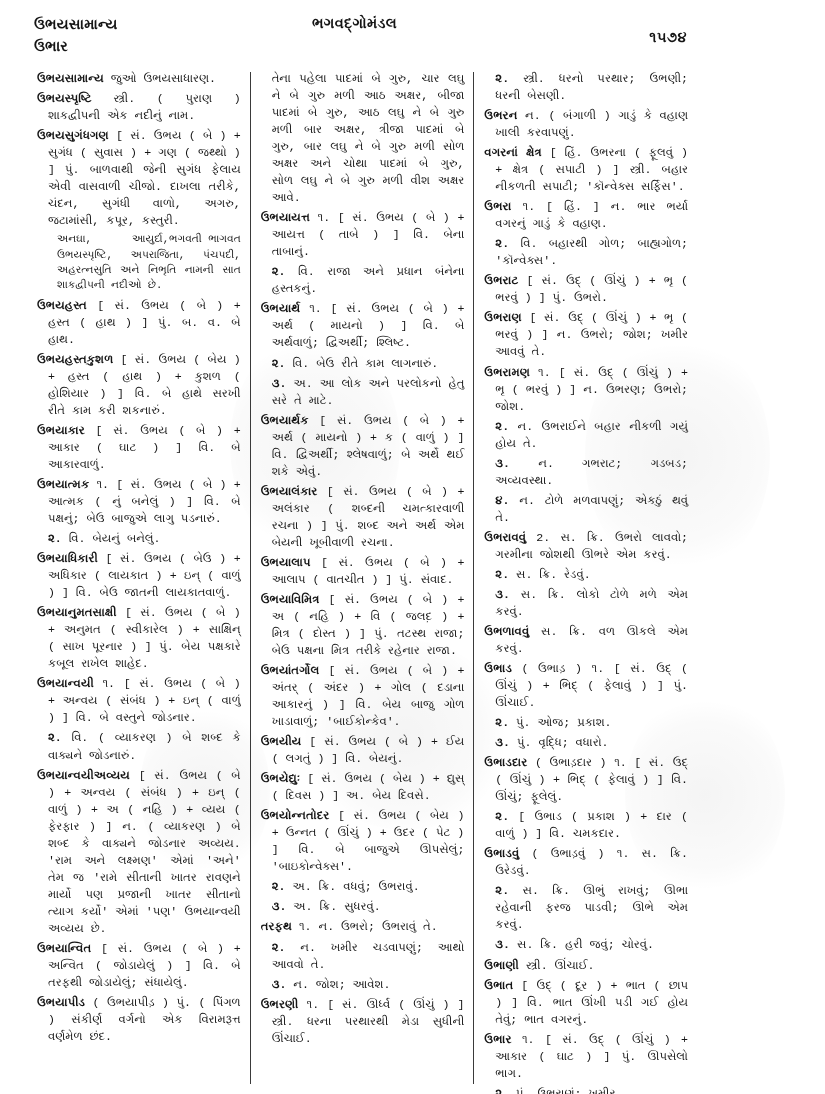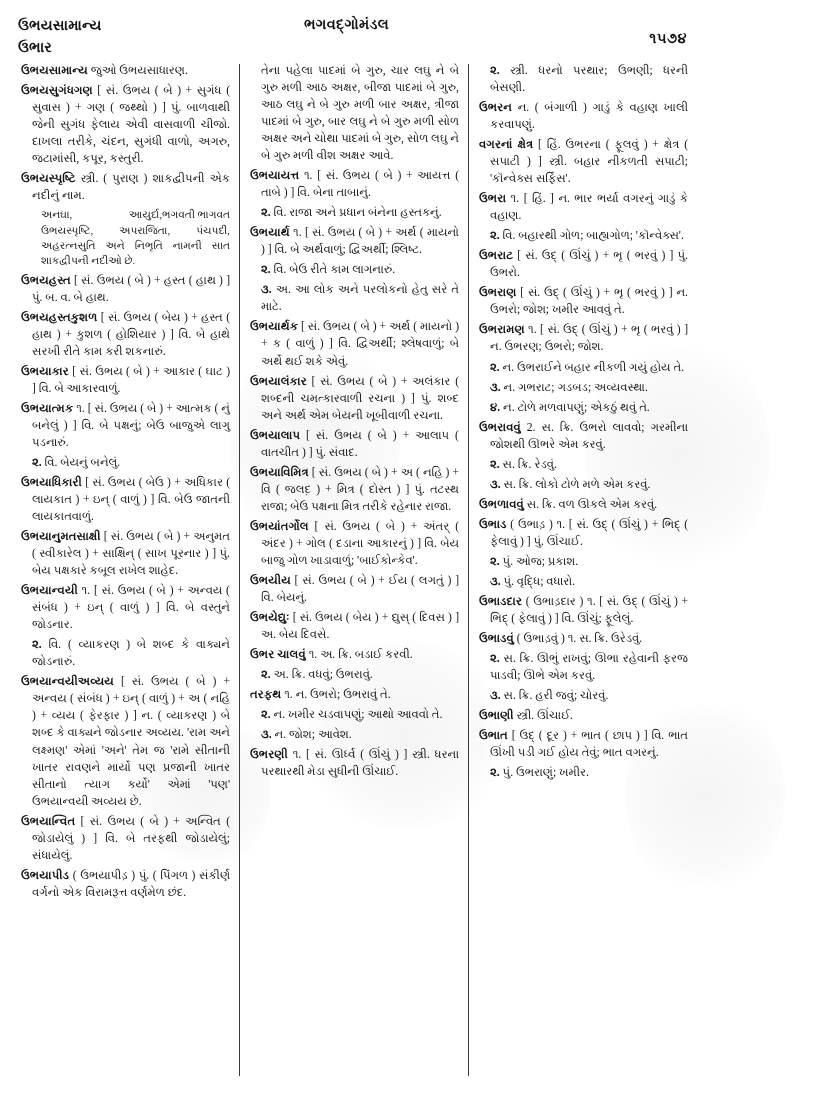--- a/index.html
+++ b/index.html
@@ -29,22 +29,23 @@
   .wm-b { left: 585px; top: 330px; width: 185px; height: 250px; }
   .wm-c { left: 300px; top: 640px; width: 210px; height: 190px; }
   .wm-d { left: 625px; top: 690px; width: 160px; height: 210px; }
   .wm-e { left: 140px; top: 700px; width: 130px; height: 180px; }
 
   .page {
     position: relative;
     width: 709px;
     height: 1094px;
     box-sizing: border-box;
-    padding: 14px 12px 8px 12px;
+    padding: 14px 12px 8px 28px;
     z-index: 1;
+    font-family: Liberation Mono, monospace;
   }
 
   
   .running-head {
     position: relative;
     height: 46px;
     font-weight: bold;
     font-size: 14.5px;
   }
   .head-left {
@@ -66,21 +67,21 @@
     position: absolute;
     right: 10px;
     top: 16px;
     letter-spacing: .5px;
   }
 
   
   .columns {
     display: flex;
     height: 1020px;
-    margin-top: 2px;
+    margin-top: 10px;
   }
   .column {
     flex: 1 1 0;
     position: relative;
     padding: 0 9px;
     box-sizing: border-box;
     font-size: 11.6px;
     line-height: 1.47;
   }
   .col-rule {
@@ -139,22 +140,22 @@
       <div>ઉભયસામાન્ય</div>
       <div>ઉભાર</div>
     </div>
     <div class="head-center">ભગવદ્ગોમંડલ</div>
     <div class="head-right">૧૫૭૪</div>
   </div>
 
   <div class="columns">
     <div class="column" id="col-1">
         <p class="entry"><span class="hw">ઉભયસામાન્ય</span><span> જુઓ ઉભયસાધારણ.</span></p>
+        <p class="entry"><span class="hw">ઉભયસ્પૃષ્ટિ</span><span> સ્ત્રી. ( પુરાણ ) શાકદ્વીપની એક નદીનું નામ.</span></p>
         <p class="entry"><span class="hw">ઉભયસુગંધગણ</span><span> [ સં. ઉભય ( બે ) + સુગંધ ( સુવાસ ) + ગણ ( જથ્થો ) ] પું. બાળવાથી જેની સુગંધ ફેલાય એવી વાસવાળી ચીજો. દાખલા તરીકે, ચંદન, સુગંધી વાળો, અગરુ, જટામાંસી, કપૂર, કસ્તુરી.</span></p>
-        <p class="entry"><span class="hw">ઉભયસ્પૃષ્ટિ</span><span> સ્ત્રી. ( પુરાણ ) શાકદ્વીપની એક નદીનું નામ.</span></p>
         <p class="quote-block"><span class="src">ભગવતી ભાગવત</span><span>અનઘા, આયુર્દા, ઉભયસ્પૃષ્ટિ, અપરાજિતા, પંચપદી, અહરત્નસુતિ અને નિભૃતિ નામની સાત શાકદ્વીપની નદીઓ છે.</span></p>
         <p class="entry"><span class="hw">ઉભયહસ્ત</span><span> [ સં. ઉભય ( બે ) + હસ્ત ( હાથ ) ] પું. બ. વ. બે હાથ.</span></p>
         <p class="entry"><span class="hw">ઉભયહસ્તકુશળ</span><span> [ સં. ઉભય ( બેય ) + હસ્ત ( હાથ ) + કુશળ ( હોશિયાર ) ] વિ. બે હાથે સરખી રીતે કામ કરી શકનારું.</span></p>
         <p class="entry"><span class="hw">ઉભયાકાર</span><span> [ સં. ઉભય ( બે ) + આકાર ( ઘાટ ) ] વિ. બે આકારવાળું.</span></p>
         <p class="entry"><span class="hw">ઉભયાત્મક</span><span> ૧. [ સં. ઉભય ( બે ) + આત્મક ( નું બનેલું ) ] વિ. બે પક્ષનું; બેઉ બાજુએ લાગુ પડનારું.</span></p>
         <p class="sense"><span class="num">૨.</span><span> વિ. બેયનું બનેલું.</span></p>
         <p class="entry"><span class="hw">ઉભયાધિકારી</span><span> [ સં. ઉભય ( બેઉ ) + અધિકાર ( લાયકાત ) + ઇન્ ( વાળું ) ] વિ. બેઉ જાતની લાયકાતવાળું.</span></p>
         <p class="entry"><span class="hw">ઉભયાનુમતસાક્ષી</span><span> [ સં. ઉભય ( બે ) + અનુમત ( સ્વીકારેલ ) + સાક્ષિન્ ( સાખ પૂરનાર ) ] પું. બેય પક્ષકારે કબૂલ રાખેલ શાહેદ.</span></p>
         <p class="entry"><span class="hw">ઉભયાન્વયી</span><span> ૧. [ સં. ઉભય ( બે ) + અન્વય ( સંબંધ ) + ઇન્ ( વાળું ) ] વિ. બે વસ્તુને જોડનાર.</span></p>
         <p class="sense"><span class="num">૨.</span><span> વિ. ( વ્યાકરણ ) બે શબ્દ કે વાક્યને જોડનારું.</span></p>
@@ -170,22 +171,23 @@
         <p class="entry"><span class="hw">ઉભયાર્થ</span><span> ૧. [ સં. ઉભય ( બે ) + અર્થ ( માયનો ) ] વિ. બે અર્થવાળું; દ્વિઅર્થી; શ્લિષ્ટ.</span></p>
         <p class="sense"><span class="num">૨.</span><span> વિ. બેઉ રીતે કામ લાગનારું.</span></p>
         <p class="sense"><span class="num">૩.</span><span> અ. આ લોક અને પરલોકનો હેતુ સરે તે માટે.</span></p>
         <p class="entry"><span class="hw">ઉભયાર્થક</span><span> [ સં. ઉભય ( બે ) + અર્થ ( માયનો ) + ક ( વાળું ) ] વિ. દ્વિઅર્થી; શ્લેષવાળું; બે અર્થે થઈ શકે એવું.</span></p>
         <p class="entry"><span class="hw">ઉભયાલંકાર</span><span> [ સં. ઉભય ( બે ) + અલંકાર ( શબ્દની ચમત્કારવાળી રચના ) ] પું. શબ્દ અને અર્થ એમ બેયની ખૂબીવાળી રચના.</span></p>
         <p class="entry"><span class="hw">ઉભયાલાપ</span><span> [ સં. ઉભય ( બે ) + આલાપ ( વાતચીત ) ] પું. સંવાદ.</span></p>
         <p class="entry"><span class="hw">ઉભયાવિમિત્ર</span><span> [ સં. ઉભય ( બે ) + અ ( નહિ ) + વિ ( જલદ઼ ) + મિત્ર ( દોસ્ત ) ] પું. તટસ્થ રાજા; બેઉ પક્ષના મિત્ર તરીકે રહેનાર રાજા.</span></p>
         <p class="entry"><span class="hw">ઉભયાંતર્ગોલ</span><span> [ સં. ઉભય ( બે ) + અંતર્ ( અંદર ) + ગોલ ( દડાના આકારનું ) ] વિ. બેય બાજુ ગોળ ખાડાવાળું; 'બાઈકોન્કેવ'.</span></p>
         <p class="entry"><span class="hw">ઉભયીય</span><span> [ સં. ઉભય ( બે ) + ઈય ( લગતું ) ] વિ. બેયનું.</span></p>
         <p class="entry"><span class="hw">ઉભયેદ્યુઃ</span><span> [ સં. ઉભય ( બેય ) + દ્યુસ્ ( દિવસ ) ] અ. બેય દિવસે.</span></p>
-        <p class="entry"><span class="hw">ઉભર ચાલવું</span><span> ૧. અ. ક્રિ. બડાઈ કરવી.</span></p>
+        <p class="entry"><span class="hw">ઉભયોન્નતોદર</span><span> [ સં. ઉભય ( બેય ) + ઉન્નત ( ઊંચું ) + ઉદર ( પેટ ) ] વિ. બે બાજુએ ઊપસેલું; 'બાઇકોન્વેક્સ'.</span></p>
         <p class="sense"><span class="num">૨.</span><span> અ. ક્રિ. વધવું; ઉભરાવું.</span></p>
+        <p class="sense"><span class="num">૩.</span><span> અ. ક્રિ. સુધરવું.</span></p>
         <p class="entry"><span class="hw">તરફથ</span><span> ૧. ન. ઉભરો; ઉભરાવું તે.</span></p>
         <p class="sense"><span class="num">૨.</span><span> ન. ખમીર ચડવાપણું; આથો આવવો તે.</span></p>
         <p class="sense"><span class="num">૩.</span><span> ન. જોશ; આવેશ.</span></p>
         <p class="entry"><span class="hw">ઉભરણી</span><span> ૧. [ સં. ઊર્ધ્વ ( ઊંચું ) ] સ્ત્રી. ધરના પરથારથી મેડા સુધીની ઊંચાઈ.</span></p>
       </div>
     <div class="col-rule"></div>
     <div class="column" id="col-3">
         <p class="sense"><span class="num">૨.</span><span> સ્ત્રી. ધરનો પરથાર; ઉભણી; ધરની બેસણી.</span></p>
         <p class="entry"><span class="hw">ઉભરન</span><span> ન. ( બંગાળી ) ગાડું કે વહાણ ખાલી કરવાપણું.</span></p>
         <p class="entry"><span class="hw">વગરનાં ક્ષેત્ર</span><span> [ હિં. ઉભરના ( ફૂલવું ) + ક્ષેત્ર ( સપાટી ) ] સ્ત્રી. બહાર નીકળતી સપાટી; 'કૉન્વેક્સ સર્ફિસ'.</span></p>
@@ -198,22 +200,24 @@
         <p class="sense"><span class="num">૩.</span><span> ન. ગભરાટ; ગડબડ; અવ્યવસ્થા.</span></p>
         <p class="sense"><span class="num">૪.</span><span> ન. ટોળે મળવાપણું; એકઠું થવું તે.</span></p>
         <p class="entry"><span class="hw">ઉભરાવવું</span><span> 2. સ. ક્રિ. ઉભરો લાવવો; ગરમીના જોશથી ઊભરે એમ કરવું.</span></p>
         <p class="sense"><span class="num">૨.</span><span> સ. ક્રિ. રેડવું.</span></p>
         <p class="sense"><span class="num">૩.</span><span> સ. ક્રિ. લોકો ટોળે મળે એમ કરવું.</span></p>
         <p class="entry"><span class="hw">ઉભળાવવું</span><span> સ. ક્રિ. વળ ઊકલે એમ કરવું.</span></p>
         <p class="entry"><span class="hw">ઉભાડ</span><span> ( ઉભાડ઼ ) ૧. [ સં. ઉદ્ ( ઊંચું ) + ભિદ્ ( ફેલાવું ) ] પું. ઊંચાઈ.</span></p>
         <p class="sense"><span class="num">૨.</span><span> પું. ઓજ; પ્રકાશ.</span></p>
         <p class="sense"><span class="num">૩.</span><span> પું. વૃદ્ધિ; વધારો.</span></p>
         <p class="entry"><span class="hw">ઉભાડદાર</span><span> ( ઉભાડ઼દાર ) ૧. [ સં. ઉદ્ ( ઊંચું ) + ભિદ્ ( ફેલાવું ) ] વિ. ઊંચું; ફૂલેલું.</span></p>
+        <p class="sense"><span class="num">૨.</span><span> [ ઉભાડ ( પ્રકાશ ) + દાર ( વાળું ) ] વિ. ચમકદાર.</span></p>
         <p class="entry"><span class="hw">ઉભાડવું</span><span> ( ઉભાડ઼વું ) ૧. સ. ક્રિ. ઉરેડવું.</span></p>
         <p class="sense"><span class="num">૨.</span><span> સ. ક્રિ. ઊભું રાખવું; ઊભા રહેવાની ફરજ પાડવી; ઊભે એમ કરવું.</span></p>
         <p class="sense"><span class="num">૩.</span><span> સ. ક્રિ. હરી જવું; ચોરવું.</span></p>
         <p class="entry"><span class="hw">ઉભાણી</span><span> સ્ત્રી. ઊંચાઈ.</span></p>
         <p class="entry"><span class="hw">ઉભાત</span><span> [ ઉદ્ ( દૂર ) + ભાત ( છાપ ) ] વિ. ભાત ઊંખી પડી ગઈ હોય તેવું; ભાત વગરનું.</span></p>
+        <p class="entry"><span class="hw">ઉભાર</span><span> ૧. [ સં. ઉદ્ ( ઊંચું ) + આકાર ( ઘાટ ) ] પું. ઊપસેલો ભાગ.</span></p>
         <p class="sense"><span class="num">૨.</span><span> પું. ઉભરાણું; ખમીર.</span></p>
       </div>
   </div>
 
 </div>
 
 </body></html>

